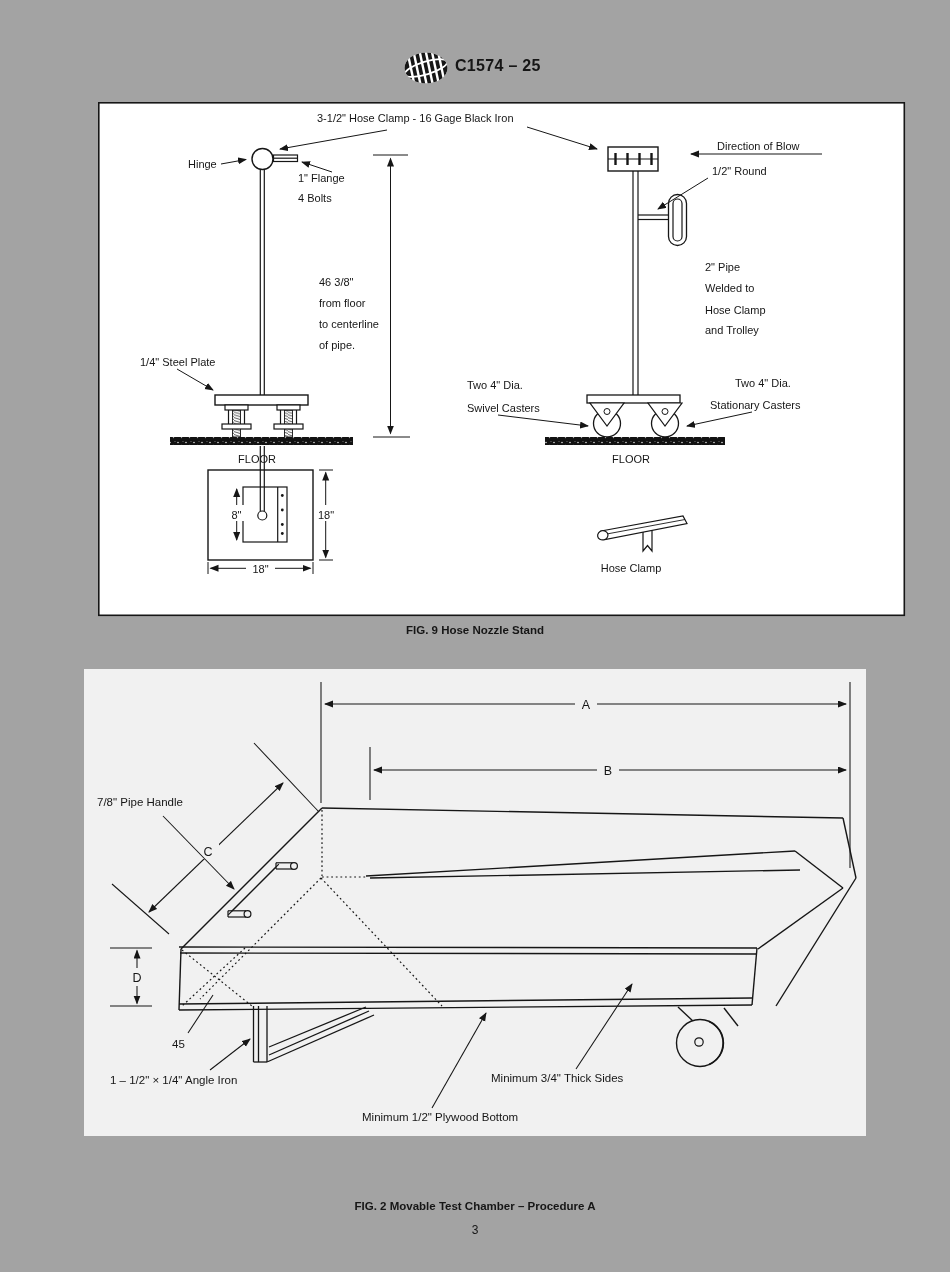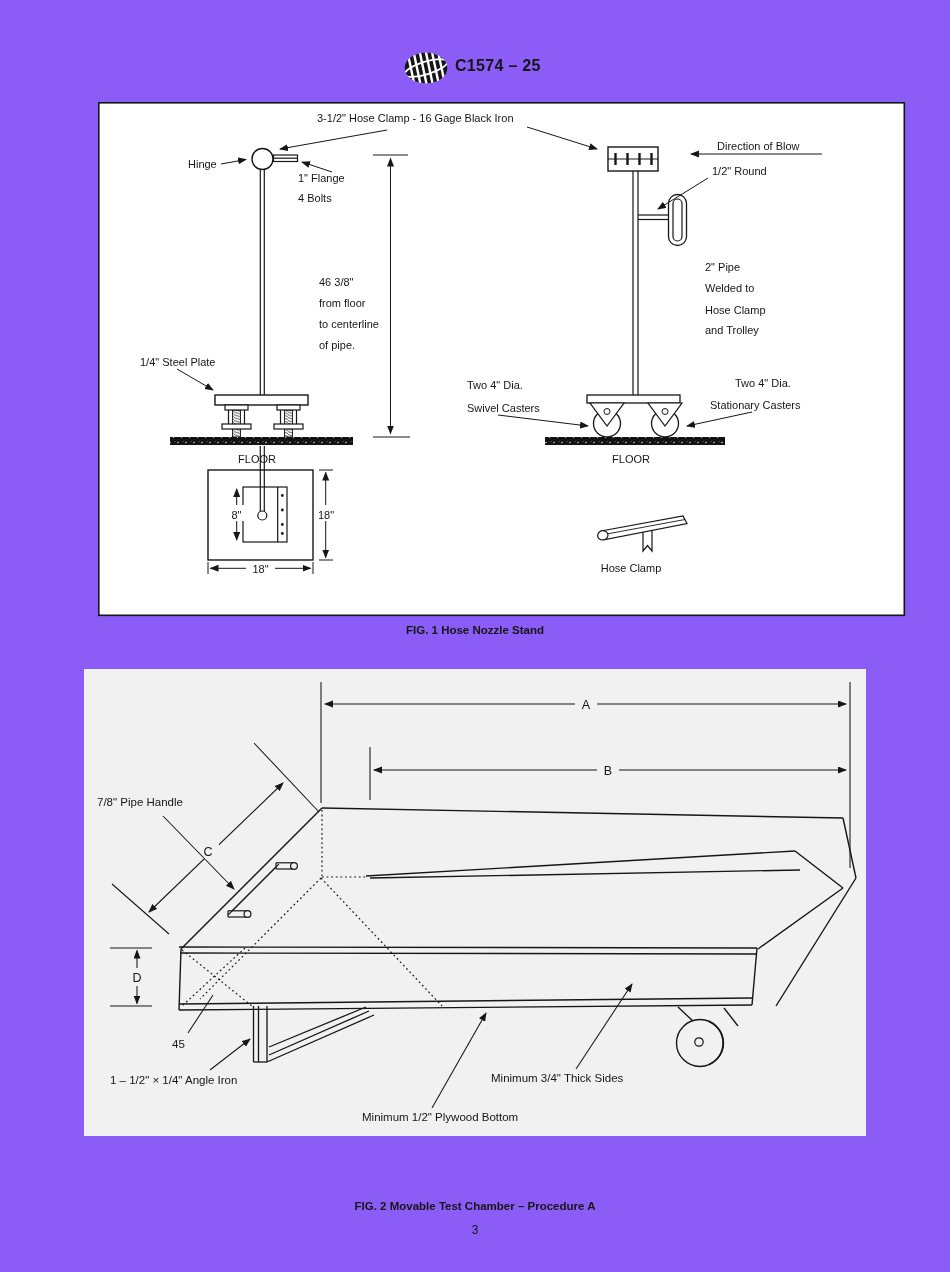--- a/index.html
+++ b/index.html
@@ -1,16 +1,16 @@
 <!DOCTYPE html>
 <html><head>
 <meta charset="utf-8">
 <style>
   html,body{margin:0;padding:0;background:#fff;}
-  #page{position:relative;width:950px;height:1272px;background:#8b5cf6;overflow:hidden;
+  #page{position:relative;width:950px;height:1272px;background:#a3a3a3;overflow:hidden;
         font-family:"Liberation Sans",sans-serif;color:#161616;}
   #diagram{position:absolute;left:0;top:0;}
   .lbl{font-family:"Liberation Sans",sans-serif;font-size:11px;fill:#161616;stroke:none;}
   .lbl2{font-family:"Liberation Sans",sans-serif;font-size:11.5px;fill:#161616;stroke:none;}
   .dimletter{font-family:"Liberation Sans",sans-serif;font-size:12.5px;fill:#161616;stroke:none;}
   .hdr{position:absolute;left:455px;top:57px;font-weight:bold;font-size:16px;letter-spacing:.3px;}
   .logo{position:absolute;left:403px;top:51px;}
   .caption{position:absolute;left:0;width:950px;text-align:center;font-weight:bold;font-size:11.5px;}
   .pageno{position:absolute;left:0;top:1223px;width:950px;text-align:center;font-size:12px;}
 </style>
@@ -270,17 +270,17 @@
     <text class="dimletter" x="208" y="856" text-anchor="middle">C</text>
     <text class="dimletter" x="137" y="982" text-anchor="middle">D</text>
     <text class="lbl2" x="97" y="806">7/8" Pipe Handle</text>
     <text class="lbl2" x="172" y="1048">45</text>
     <text class="lbl2" x="110" y="1084">1 – 1/2" × 1/4" Angle Iron</text>
     <text class="lbl2" x="491" y="1082">Minimum 3/4" Thick Sides</text>
     <text class="lbl2" x="362" y="1121">Minimum 1/2" Plywood Bottom</text>
   </g>
 </svg>
 
-<div class="caption" style="top:624px">FIG. 1 Hose Nozzle Stand</div>
+<div class="caption" style="top:624px">FIG. 9 Hose Nozzle Stand</div>
 <div class="caption" style="top:1200px">FIG. 2 Movable Test Chamber – Procedure A</div>
 <div class="pageno">3</div>
 
 </div>
 
 </body></html>

